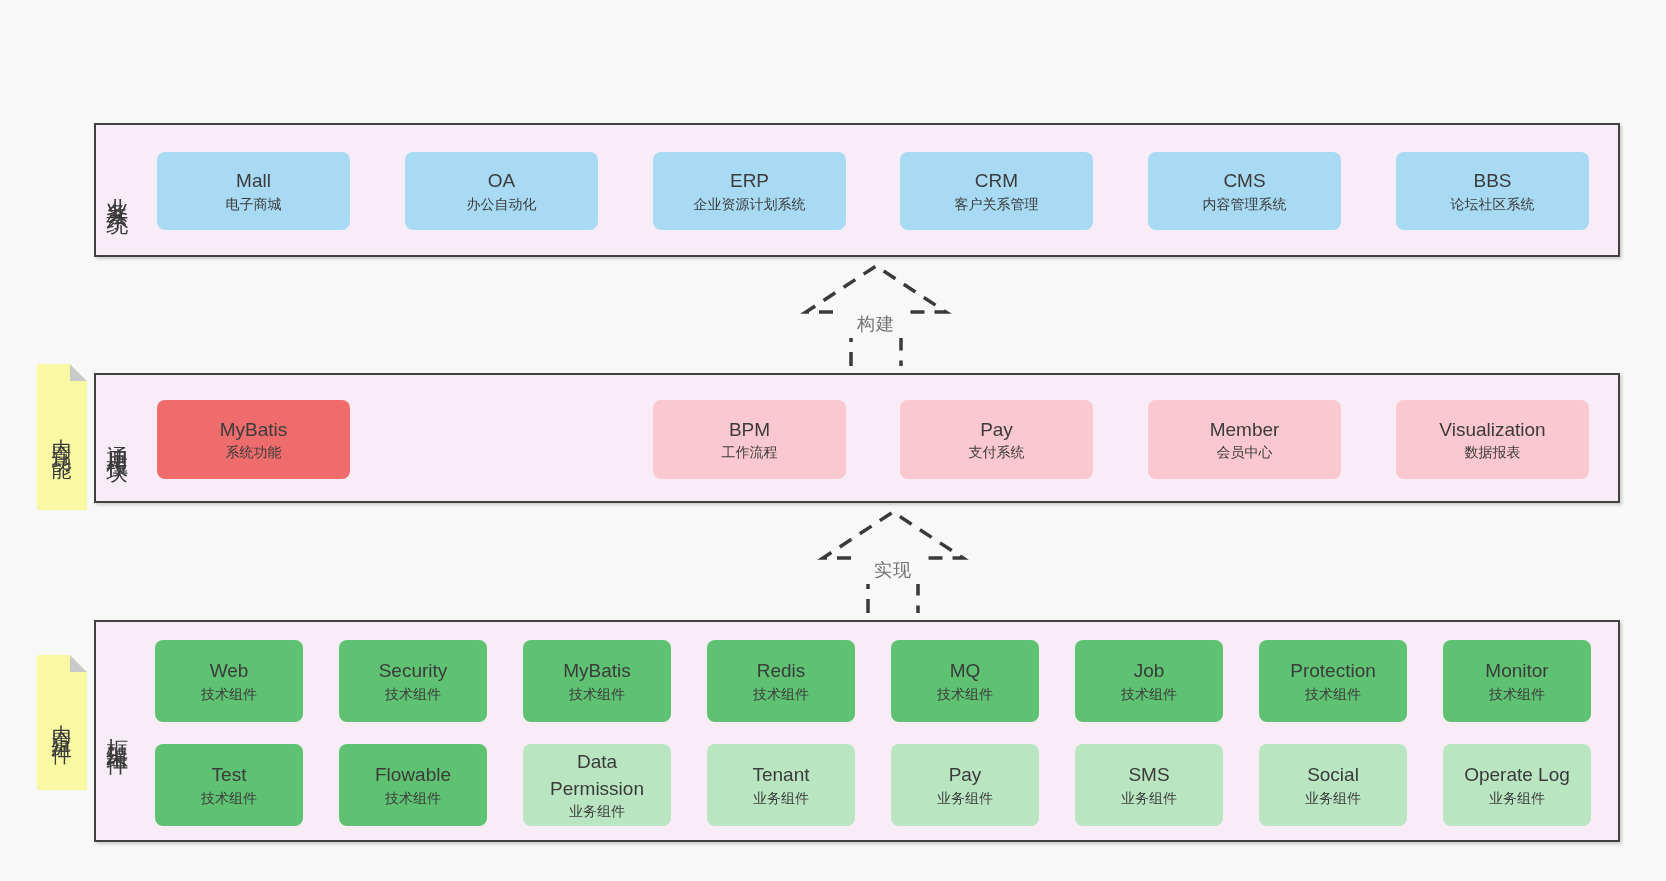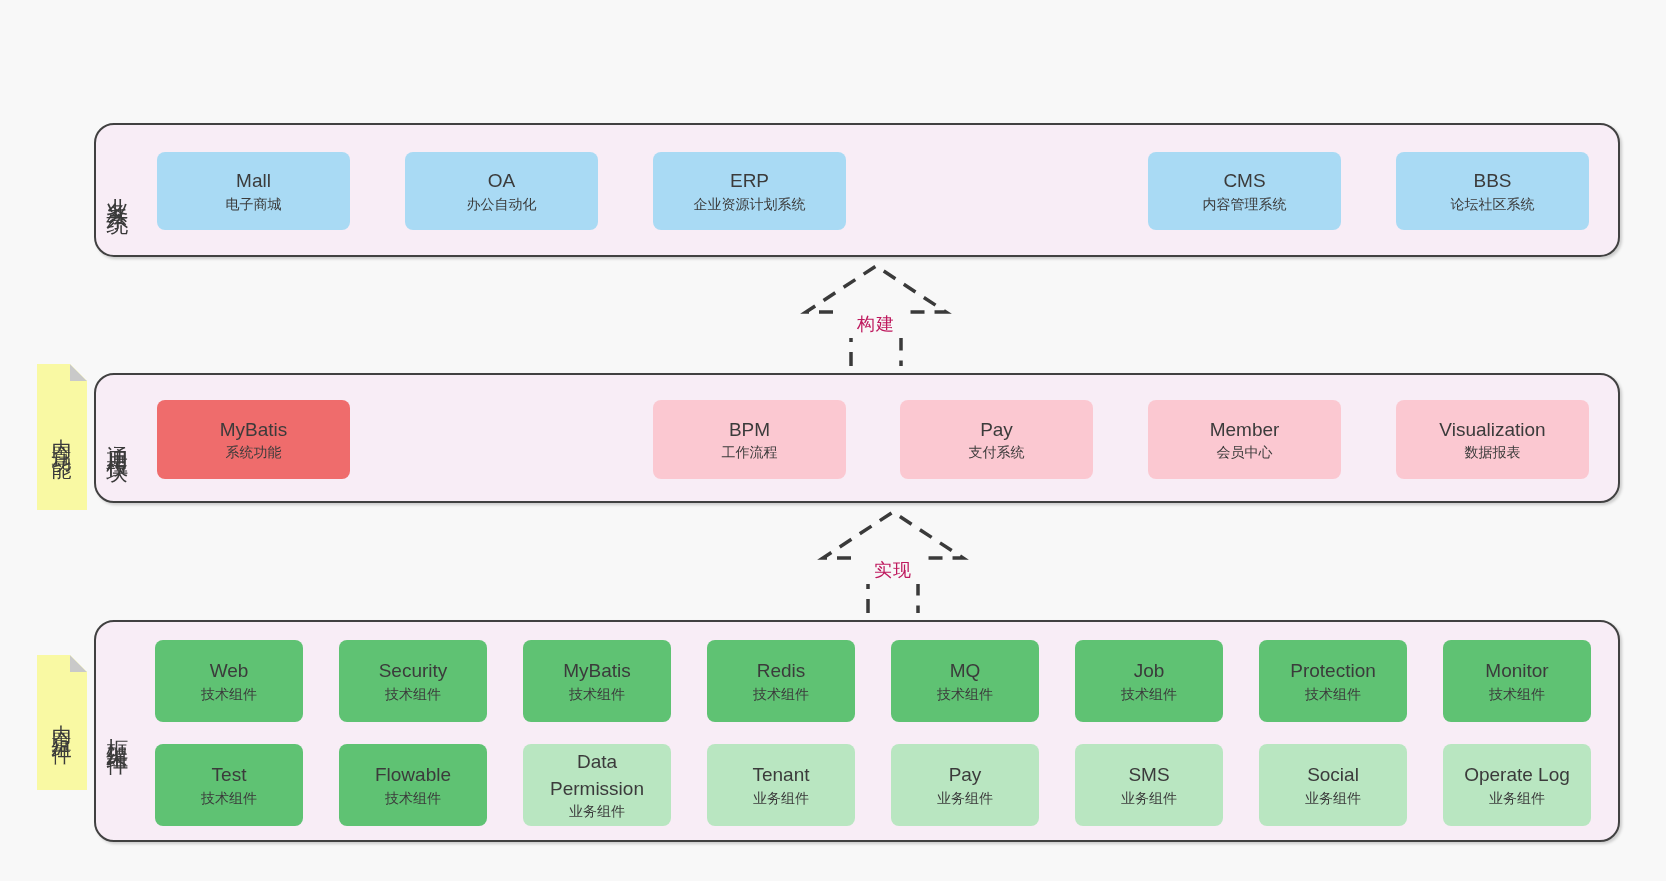--- a/index.html
+++ b/index.html
@@ -13,21 +13,21 @@
   .canvas{
     position:relative;width:1666px;height:881px;overflow:hidden;
     background:var(--page-bg);
     font-family:"Liberation Sans","DejaVu Sans",sans-serif;
     color:var(--text);
   }
   .band{
     position:absolute;width:1526px;
     background:var(--band-bg);
     border:2px solid var(--band-border);
-    border-radius:20px;
+    border-radius:0;
     box-shadow:2px 2px 3px rgba(0,0,0,.18);
     box-sizing:border-box;
   }
   .band-label{
     position:absolute;left:9px;top:50%;transform:translateY(-50%);
     writing-mode:vertical-rl;text-orientation:upright;
     font-size:22px;line-height:1.15;letter-spacing:5px;
     color:#3a3a3a;white-space:nowrap;
   }
   .node{
@@ -60,21 +60,21 @@
   }
   .arrows{position:absolute;left:0;top:0;pointer-events:none;}
   .arrows path{
     fill:none;stroke:var(--arrow);stroke-width:3.5;
     stroke-dasharray:14 10;stroke-linejoin:miter;
   }
   .arrow-label{
     position:absolute;width:68px;height:28px;
     background:var(--page-bg);
     display:flex;align-items:center;justify-content:center;
-    font-size:18px;color:#be185d;letter-spacing:1px;
+    font-size:18px;color:#737373;letter-spacing:1px;
   }
 </style>
 </head>
 <body>
 
 <div class="canvas">
 
   <svg class="arrows" width="1666" height="881" viewBox="0 0 1666 881">
     <path d="M851 366 V312 H806 L876 266 L946 312 H901 V366"></path>
     <path d="M868 613 V558 H823 L893 512 L963 558 H918 V613"></path>
@@ -89,20 +89,24 @@
       <div class="l2">电子商城</div>
     </div>
     <div class="node c-blue" style="left:309px;top:27px;width:193px;height:78px">
       <div class="l1">OA</div>
       <div class="l2">办公自动化</div>
     </div>
     <div class="node c-blue" style="left:557px;top:27px;width:193px;height:78px">
       <div class="l1">ERP</div>
       <div class="l2">企业资源计划系统</div>
     </div>
+    <div class="node c-blue" style="left:804px;top:27px;width:193px;height:78px">
+      <div class="l1">CRM</div>
+      <div class="l2">客户关系管理</div>
+    </div>
     <div class="node c-blue" style="left:1052px;top:27px;width:193px;height:78px">
       <div class="l1">CMS</div>
       <div class="l2">内容管理系统</div>
     </div>
     <div class="node c-blue" style="left:1300px;top:27px;width:193px;height:78px">
       <div class="l1">BBS</div>
       <div class="l2">论坛社区系统</div>
     </div>
   </div>
 

